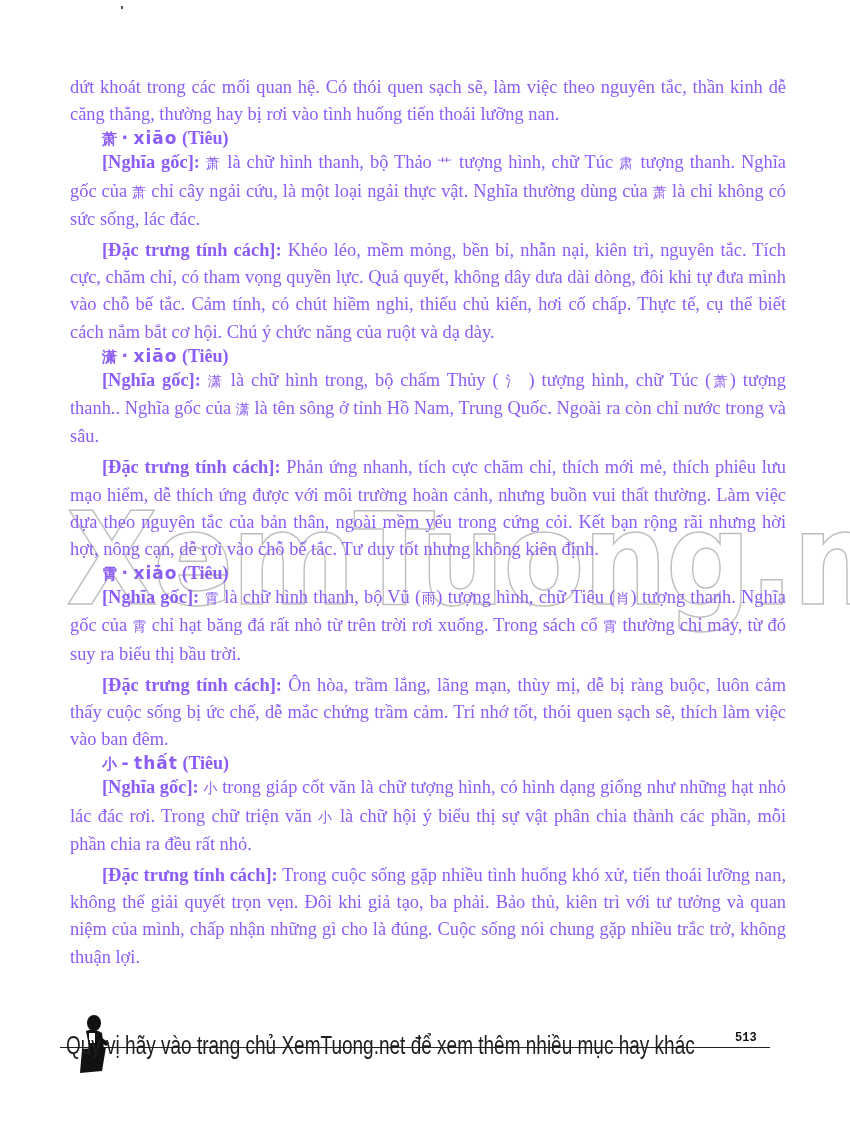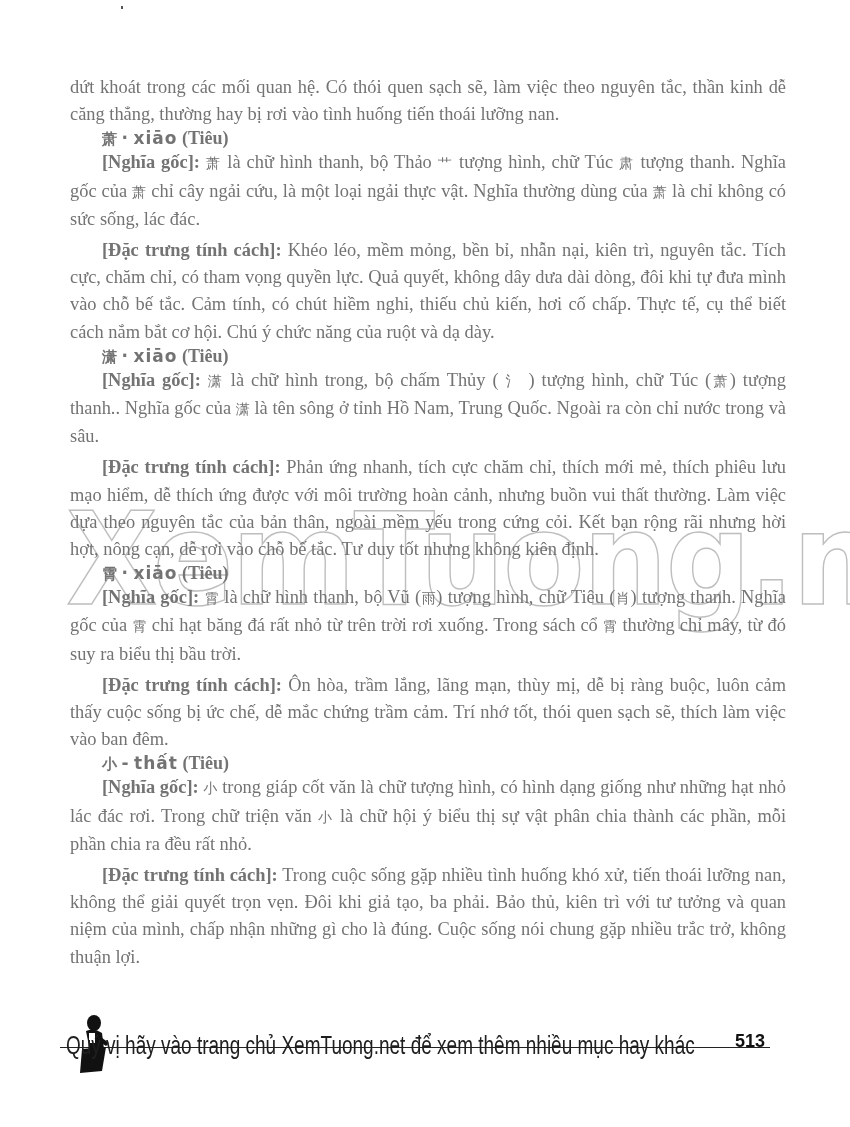--- a/index.html
+++ b/index.html
@@ -1,20 +1,20 @@
 <!DOCTYPE html>
 <html><head>
   <meta charset="utf-8">
   <style>
     html, body { margin: 0; padding: 0; background: #ffffff; }
     body { width: 850px; height: 1127px; position: relative; overflow: hidden; }
     .page {
       position: absolute; left: 70px; top: 74px; width: 716px;
       font-family: "Liberation Serif", "DejaVu Serif", serif;
-      font-size: 18.4px; line-height: 27.2px; color: #737373;
+      font-size: 18.4px; line-height: 27.2px; color: #8b5cf6;
       text-align: justify;
     }
     .page p { margin: 0; }
     .page p.gap { margin-top: 4px; }
     .indent { text-indent: 32px; }
     .entry-head {
       padding-left: 32px; font-size: 18px; line-height: 20px; margin: 0;
     }
     .entry-head .hanzi { font-family: "DejaVu Sans", sans-serif; font-weight: bold; font-size: 15px; }
     .entry-head .pinyin { font-family: "DejaVu Sans", sans-serif; font-weight: bold; letter-spacing: 1px; font-size: 17px; }
@@ -36,21 +36,21 @@
     .footer-rule { position: absolute; left: 0; top: 22px; width: 710px; height: 1px; background: #222; }
     .footer-text {
       position: absolute; left: 6px; top: 4px;
       font-family: "Liberation Sans", "DejaVu Sans", sans-serif;
       font-size: 25px; line-height: 32px; color: #1f1f1f;
       transform: scaleX(0.76); transform-origin: left top; white-space: nowrap;
     }
     .figure { position: absolute; left: 16px; top: -12px; width: 34px; height: 62px; }
     .page-number {
       position: absolute; left: 675px; top: 6px;
-      font-family: Liberation Sans, sans-serif; font-weight: bold; font-size: 18px; color: #111;
+      font-family: Liberation Mono, monospace; font-weight: bold; font-size: 12px; color: #111;
     }
   </style>
 </head>
 <body>
 
 <div class="top-mark"></div>
 
 <div class="watermark">XemTuong.net</div>
 
 <div class="page">

